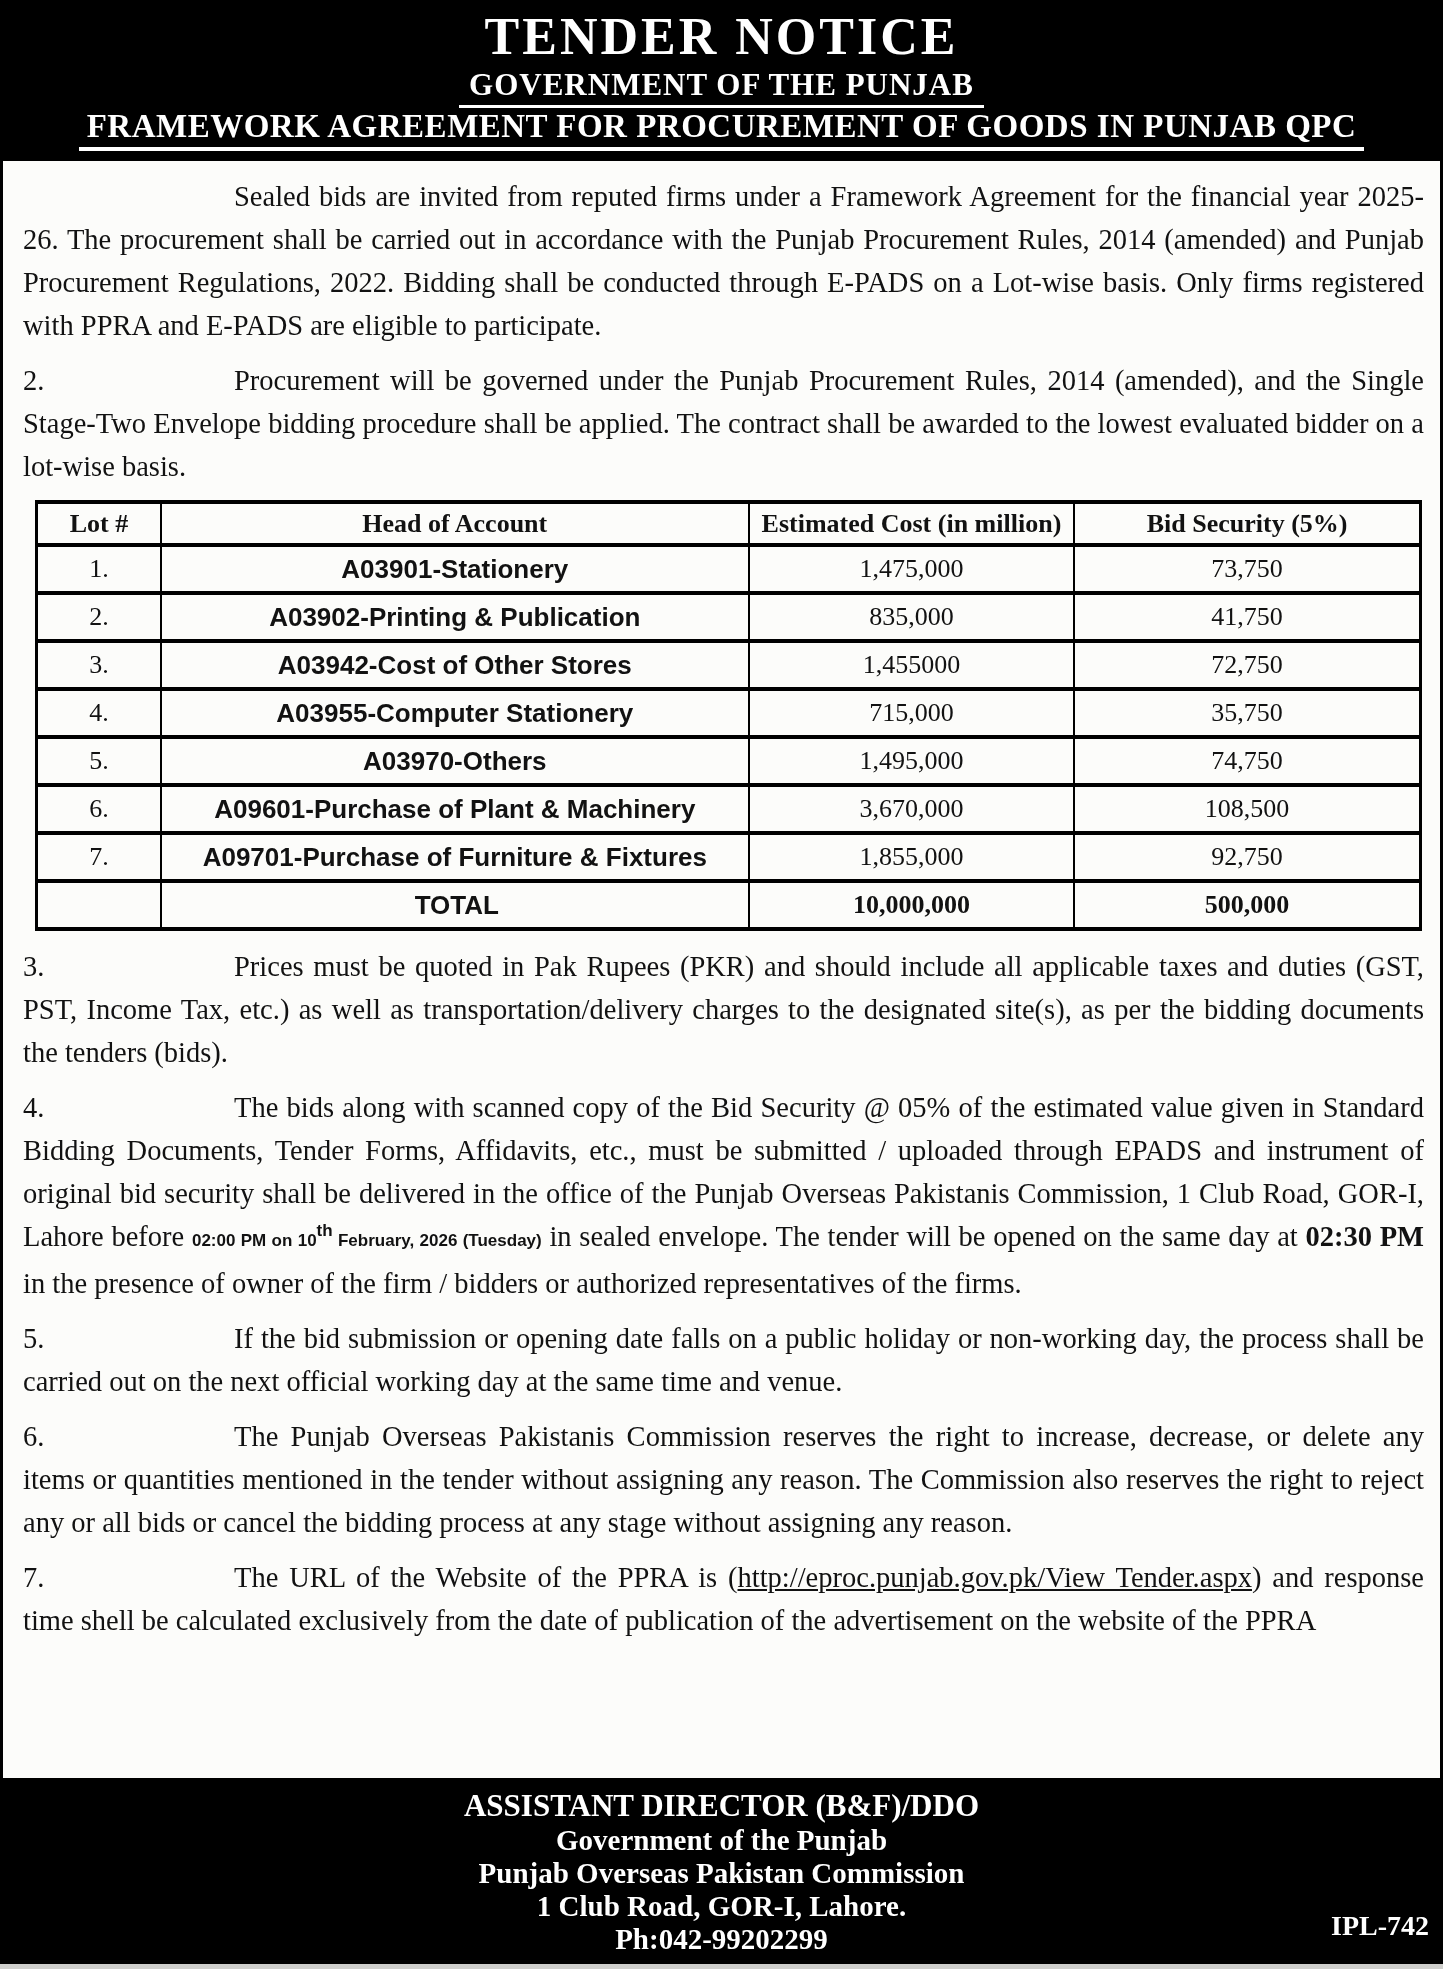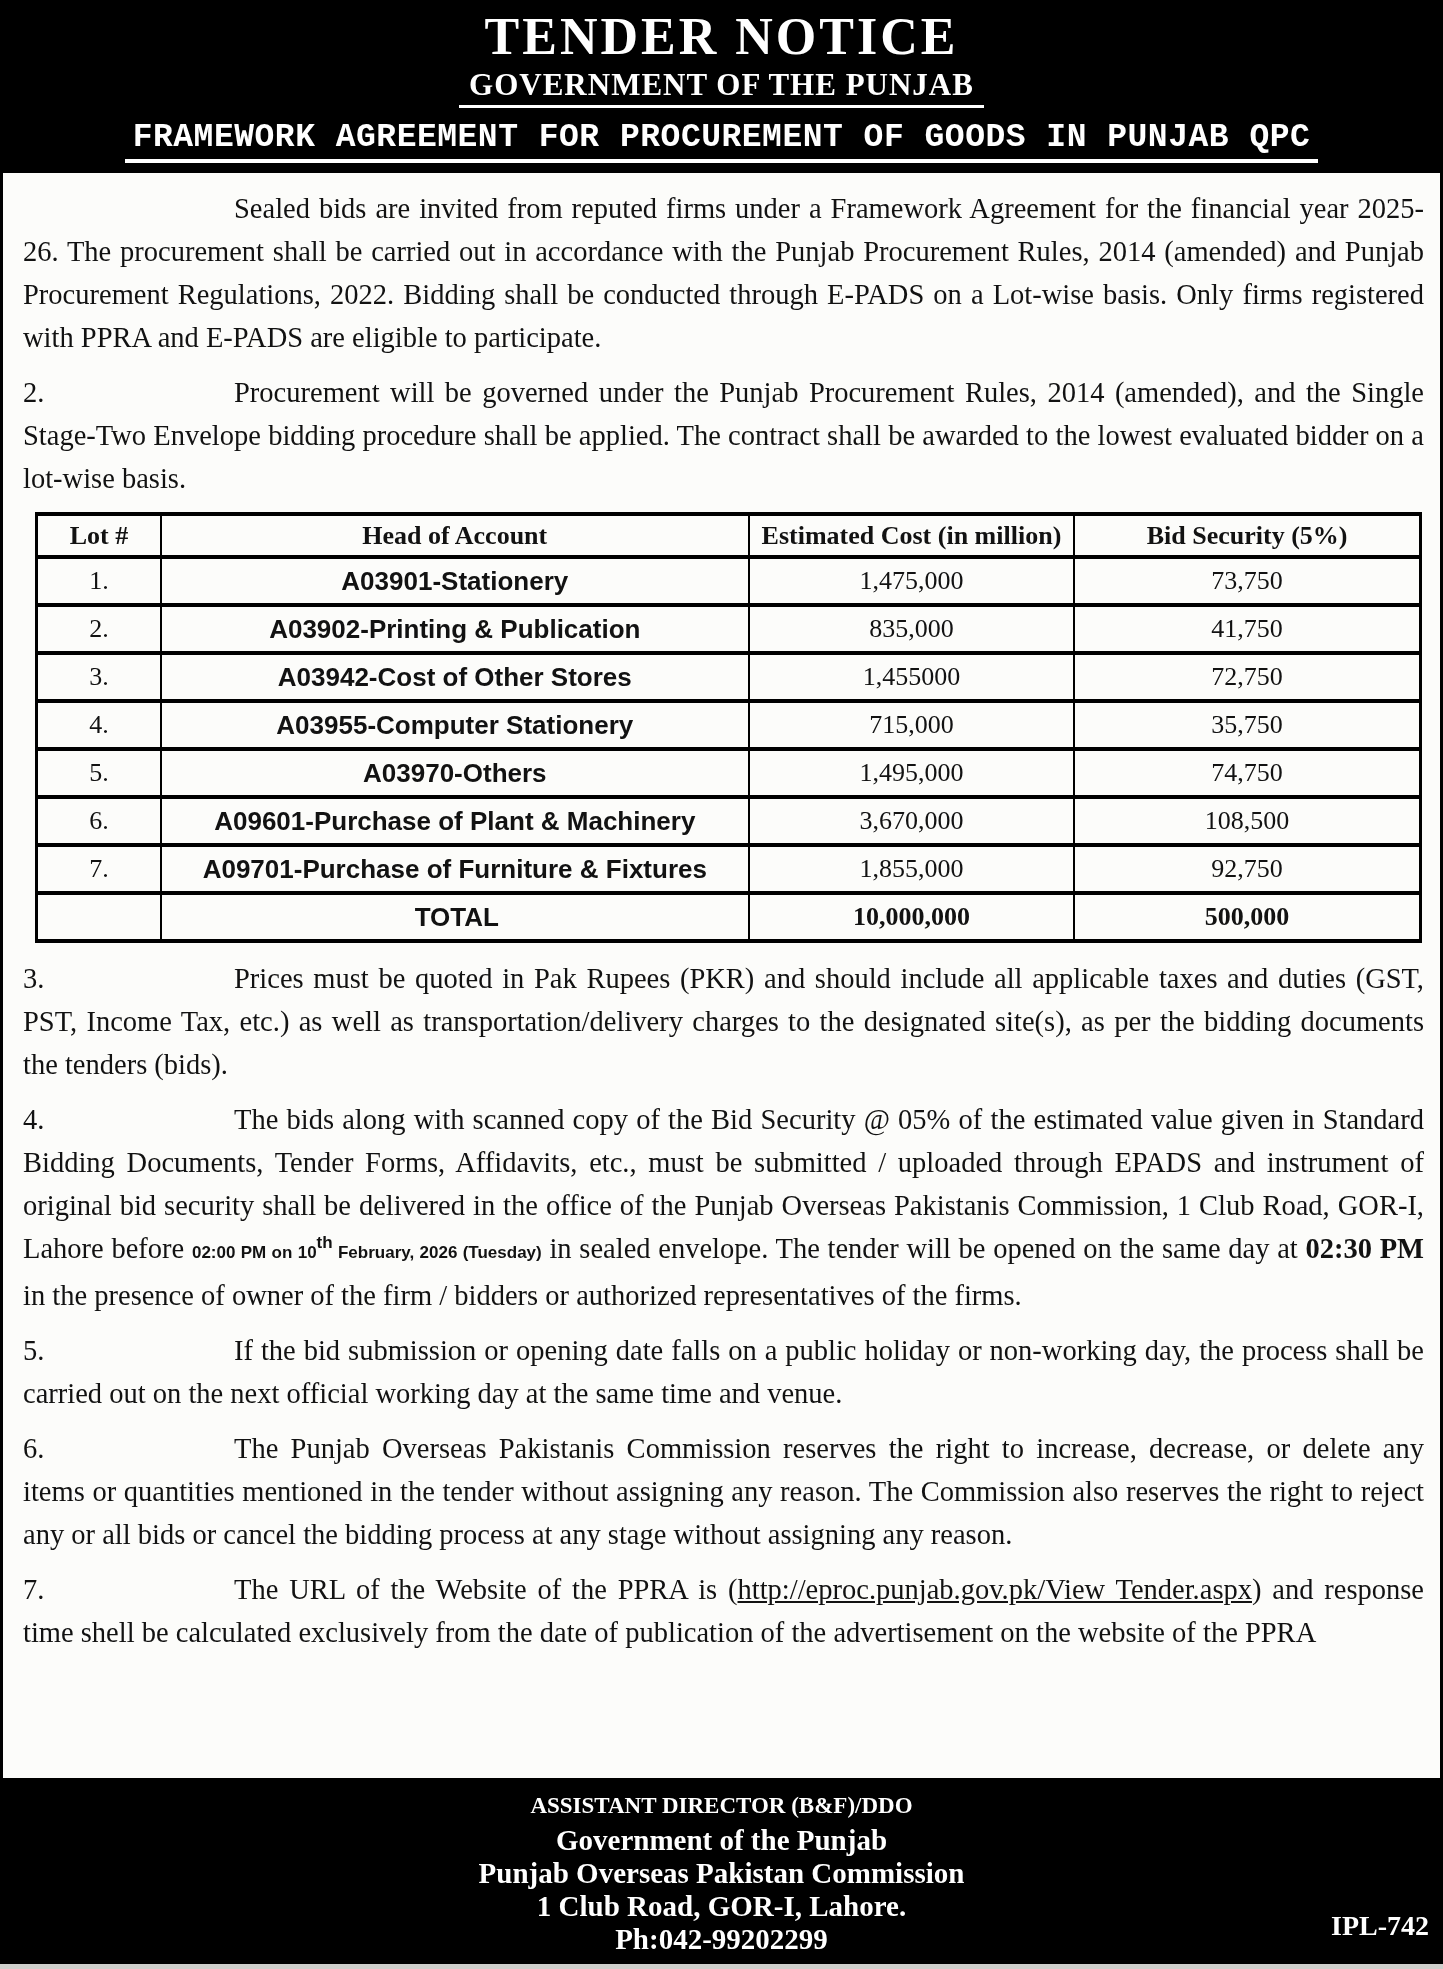--- a/index.html
+++ b/index.html
@@ -24,21 +24,21 @@
     line-height: 58px;
   }
   .banner-dept {
     display: inline-block;
     font-size: 31px; font-weight: bold; letter-spacing: 1px;
     line-height: 34px;
     border-bottom: 3px solid #fff;
     padding: 0 10px 3px 10px;
     margin-top: 2px;
   }
-  .banner-subject-wrap { margin-top: 12px; font-family: Liberation Mono, monospace; }
+  .banner-subject-wrap { margin-top: 0; }
   .banner-subject {
     display: inline-block;
     font-size: 33px; font-weight: bold; letter-spacing: 0.5px;
     line-height: 36px;
     border-bottom: 4px solid #fff;
     padding: 0 8px 3px 8px;
   }
 
   
   .main {
@@ -99,21 +99,21 @@
 
   
   .footer {
     background: #000; color: #fff;
     flex: 0 0 auto;
     position: relative;
     text-align: center;
     padding: 10px 0 8px 0;
   }
   .footer-line { font-size: 29px; line-height: 33px; font-weight: bold; }
-  .footer-line.first { font-size: 23px; line-height: 36px; text-align: center; }
+  .footer-line.first { font-size: 31px; line-height: 36px; text-align: center; }
   .footer-ref {
     position: absolute; right: 14px; bottom: 22px;
     font-size: 28px; font-weight: bold;
   }
   .bottom-strip { height: 5px; background: #cfcfcc; flex: 0 0 auto; }
 </style>
 </head>
 <body>
 
 <div class="page">

